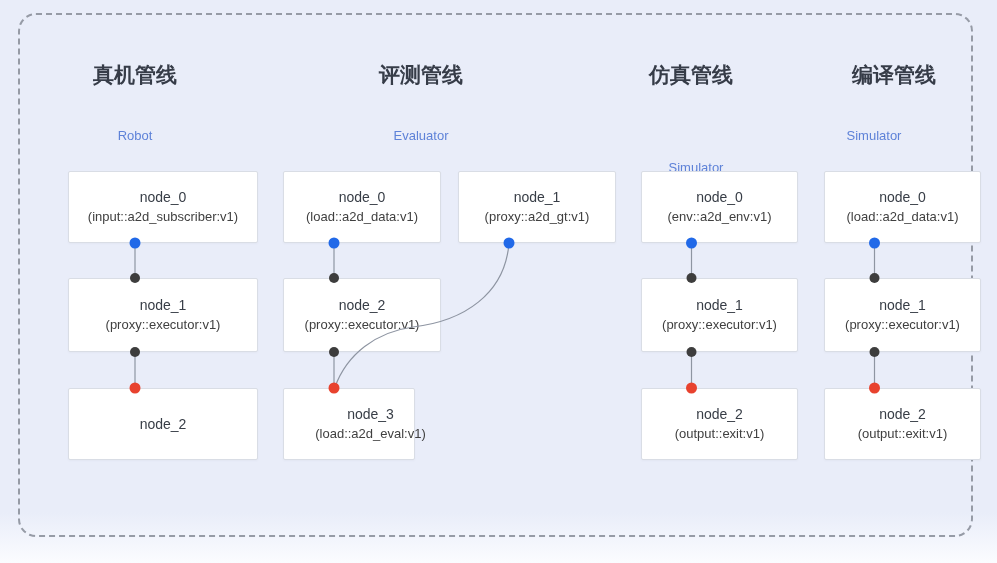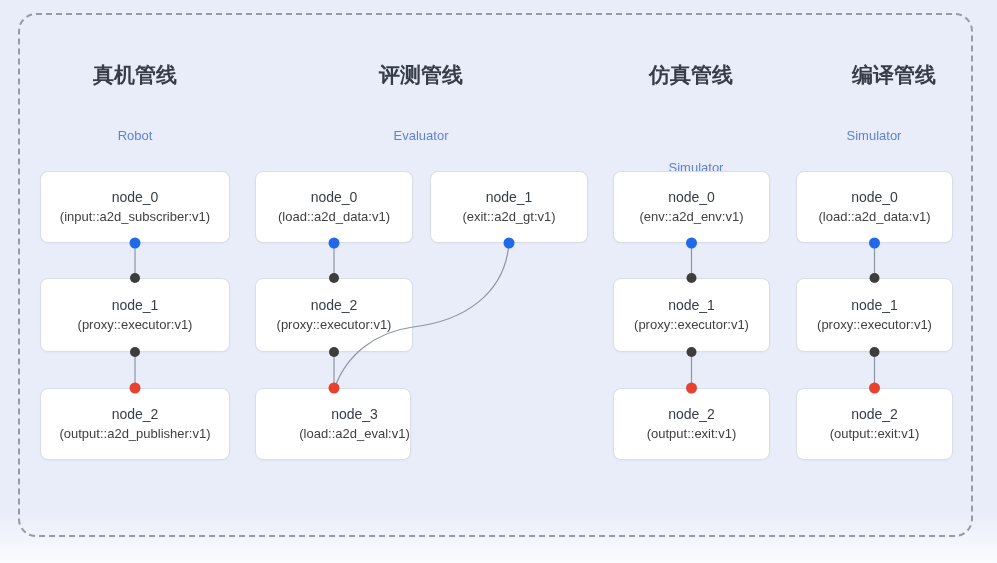--- a/index.html
+++ b/index.html
@@ -15,23 +15,24 @@
   .header-zh{
     position:absolute;top:64px;transform:translateX(-50%);
     font-size:21px;font-weight:700;color:#363c48;white-space:nowrap;line-height:22px;
   }
   .header-en{
     position:absolute;top:124px;transform:translateX(-50%);
     font-size:13px;color:#5e82d8;white-space:nowrap;line-height:24px;
   }
   .node{
     position:absolute;box-sizing:border-box;z-index:1;
-    background:#ffffff;border:1px solid #d9dde5;border-radius:8px;
+    background:#ffffff;border:1px solid #d9dde5;border-radius:2px;
     display:flex;flex-direction:column;align-items:center;justify-content:center;gap:3px;
     box-shadow:0 1px 2px rgba(70,80,110,0.04);
+    margin-left:28px;
   }
   .node .n-name{font-size:14px;color:#373d46;line-height:17px;}
   .node .n-type{font-size:13px;color:#404040;line-height:16px;}
   svg.overlay{position:absolute;left:0;top:0;z-index:5;pointer-events:none;}
 </style>
 </head>
 <body>
 
 <div class="page">
   <div class="frame"></div>
@@ -41,37 +42,36 @@
       <div class="node" style="left: 40px; top: 171px; width: 190px; height: 72px;">
         <div class="n-name">node_0</div>
         <div class="n-type">(input::a2d_subscriber:v1)</div>
       </div>
       <div class="node" style="left: 40px; top: 278px; width: 190px; height: 74px;">
         <div class="n-name">node_1</div>
         <div class="n-type">(proxy::executor:v1)</div>
       </div>
       <div class="node" style="left: 40px; top: 388px; width: 190px; height: 72px;">
         <div class="n-name">node_2</div>
-        <div class="n-type">(output::a2d_publisher:v1)</div>
       </div>
       <div class="header-zh" style="left: 421px;">评测管线</div>
       <div class="header-en" style="left: 421px;">Evaluator</div>
       <div class="node" style="left: 255px; top: 171px; width: 158px; height: 72px;">
         <div class="n-name">node_0</div>
         <div class="n-type">(load::a2d_data:v1)</div>
       </div>
       <div class="node" style="left: 430px; top: 171px; width: 158px; height: 72px;">
         <div class="n-name">node_1</div>
-        <div class="n-type">(exit::a2d_gt:v1)</div>
+        <div class="n-type">(proxy::a2d_gt:v1)</div>
       </div>
       <div class="node" style="left: 255px; top: 278px; width: 158px; height: 74px;">
         <div class="n-name">node_2</div>
         <div class="n-type">(proxy::executor:v1)</div>
       </div>
-      <div class="node" style="left: 255px; top: 388px; width: 156px; height: 72px; padding-left: 43px;">
+      <div class="node" style="left: 255px; top: 388px; width: 132px; height: 72px; padding-left: 43px;">
         <div class="n-name">node_3</div>
         <div class="n-type">(load::a2d_eval:v1)</div>
       </div>
       <div class="header-zh" style="left: 691px; text-align: right;">仿真管线</div>
       <div class="header-en" style="left: 696px; margin-top: 32px;">Simulator</div>
       <div class="node" style="left: 613px; top: 171px; width: 157px; height: 72px;">
         <div class="n-name">node_0</div>
         <div class="n-type">(env::a2d_env:v1)</div>
       </div>
       <div class="node" style="left: 613px; top: 278px; width: 157px; height: 74px;">

